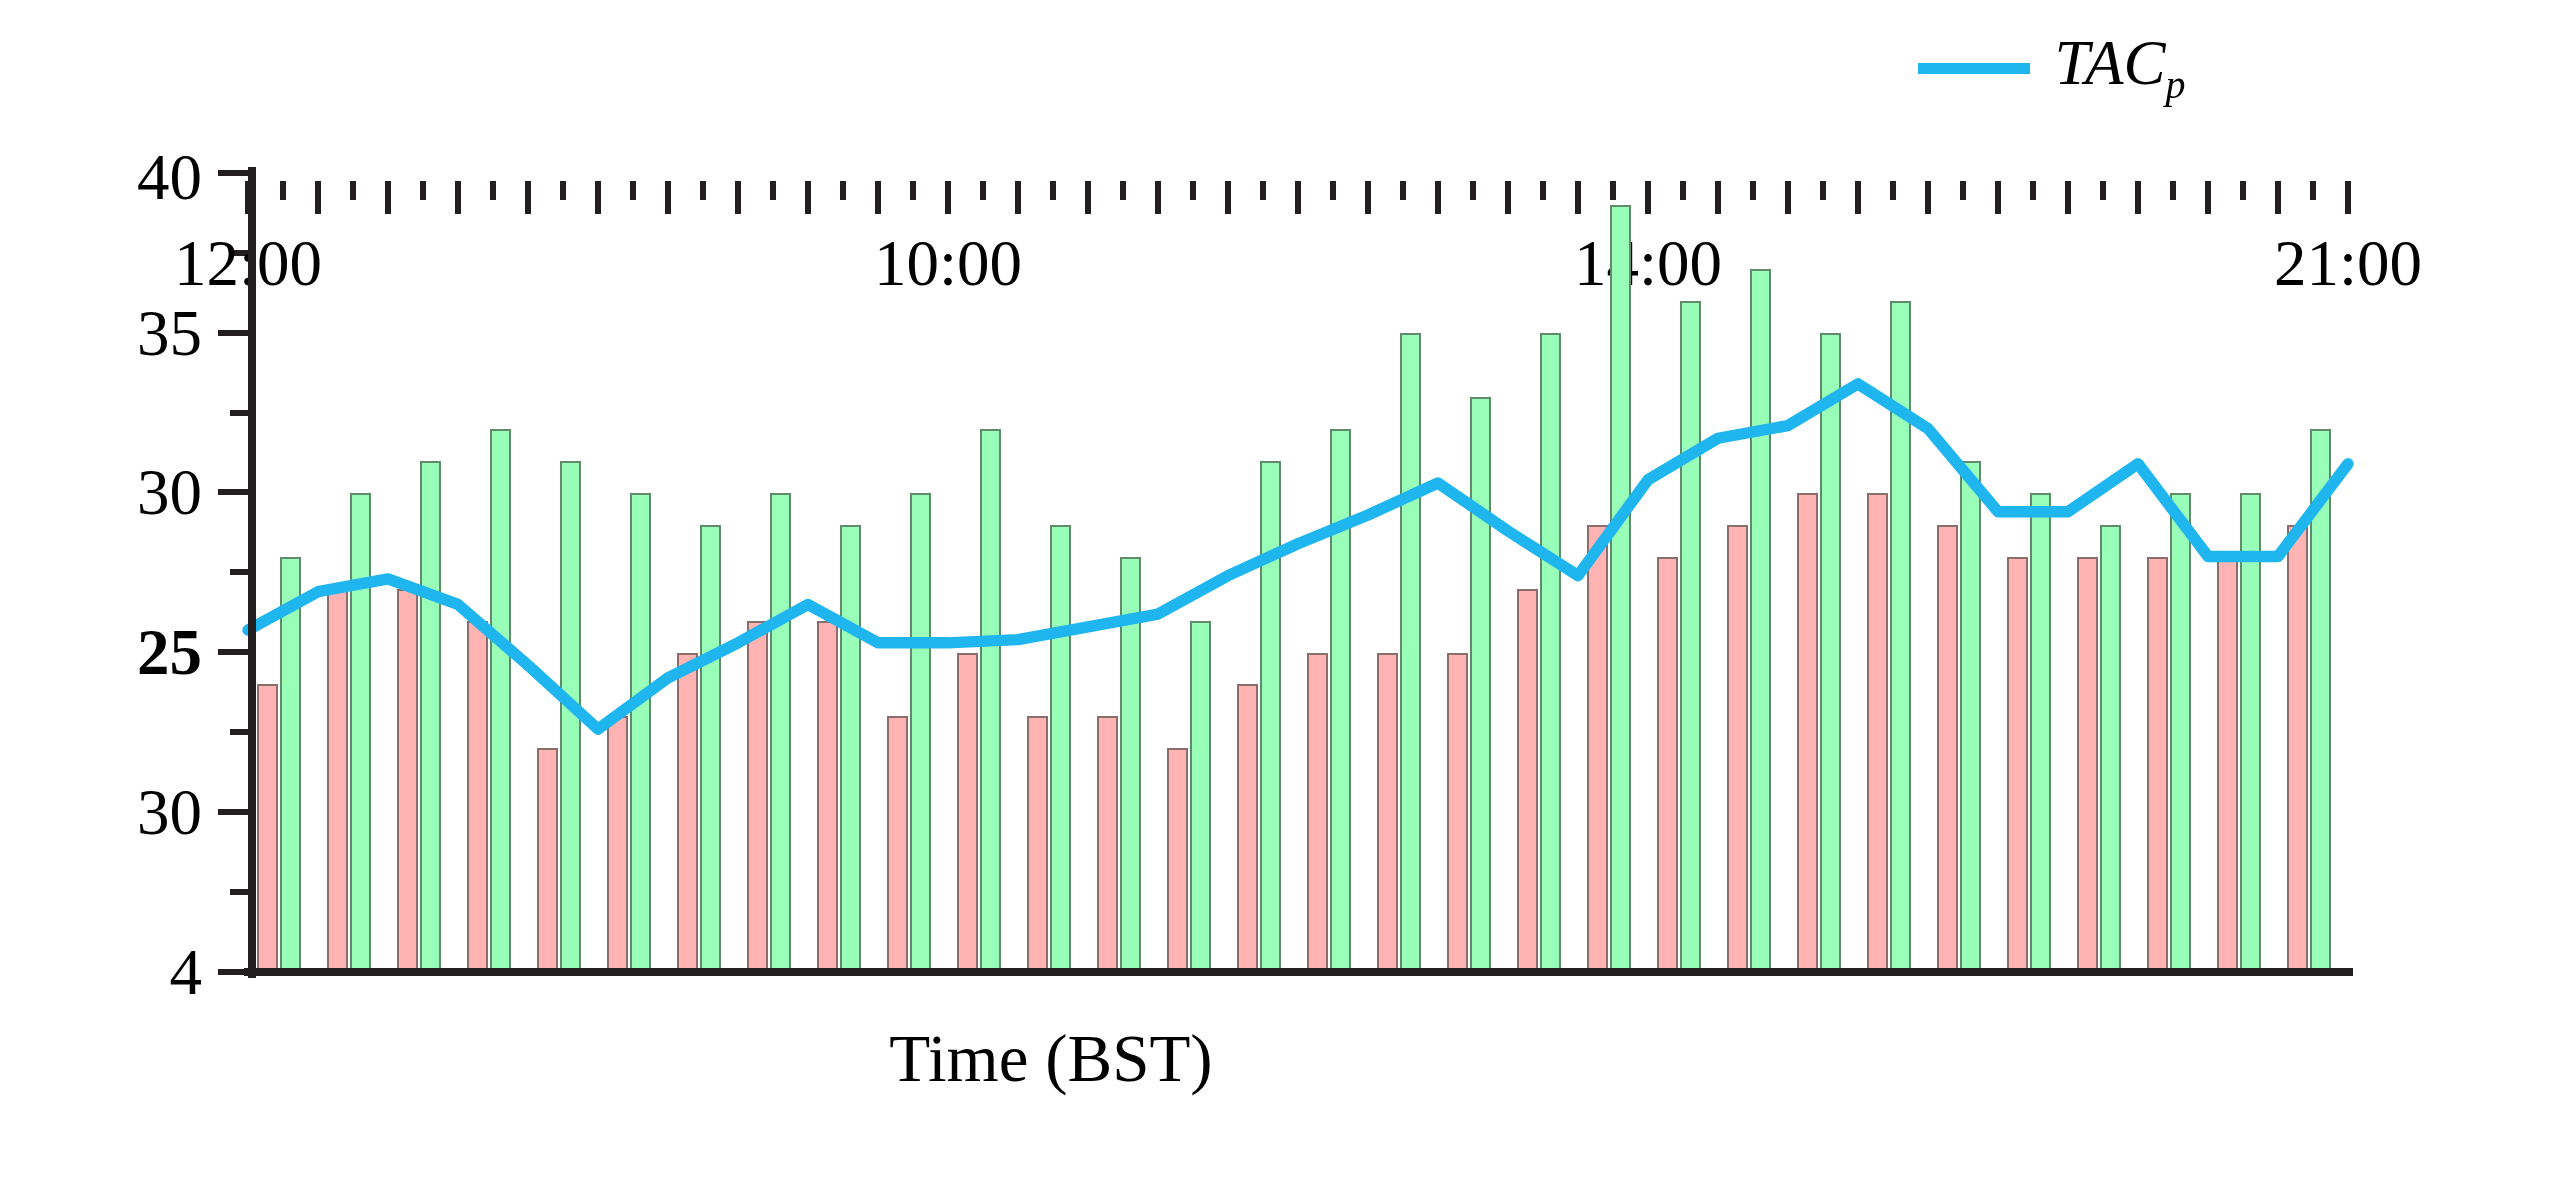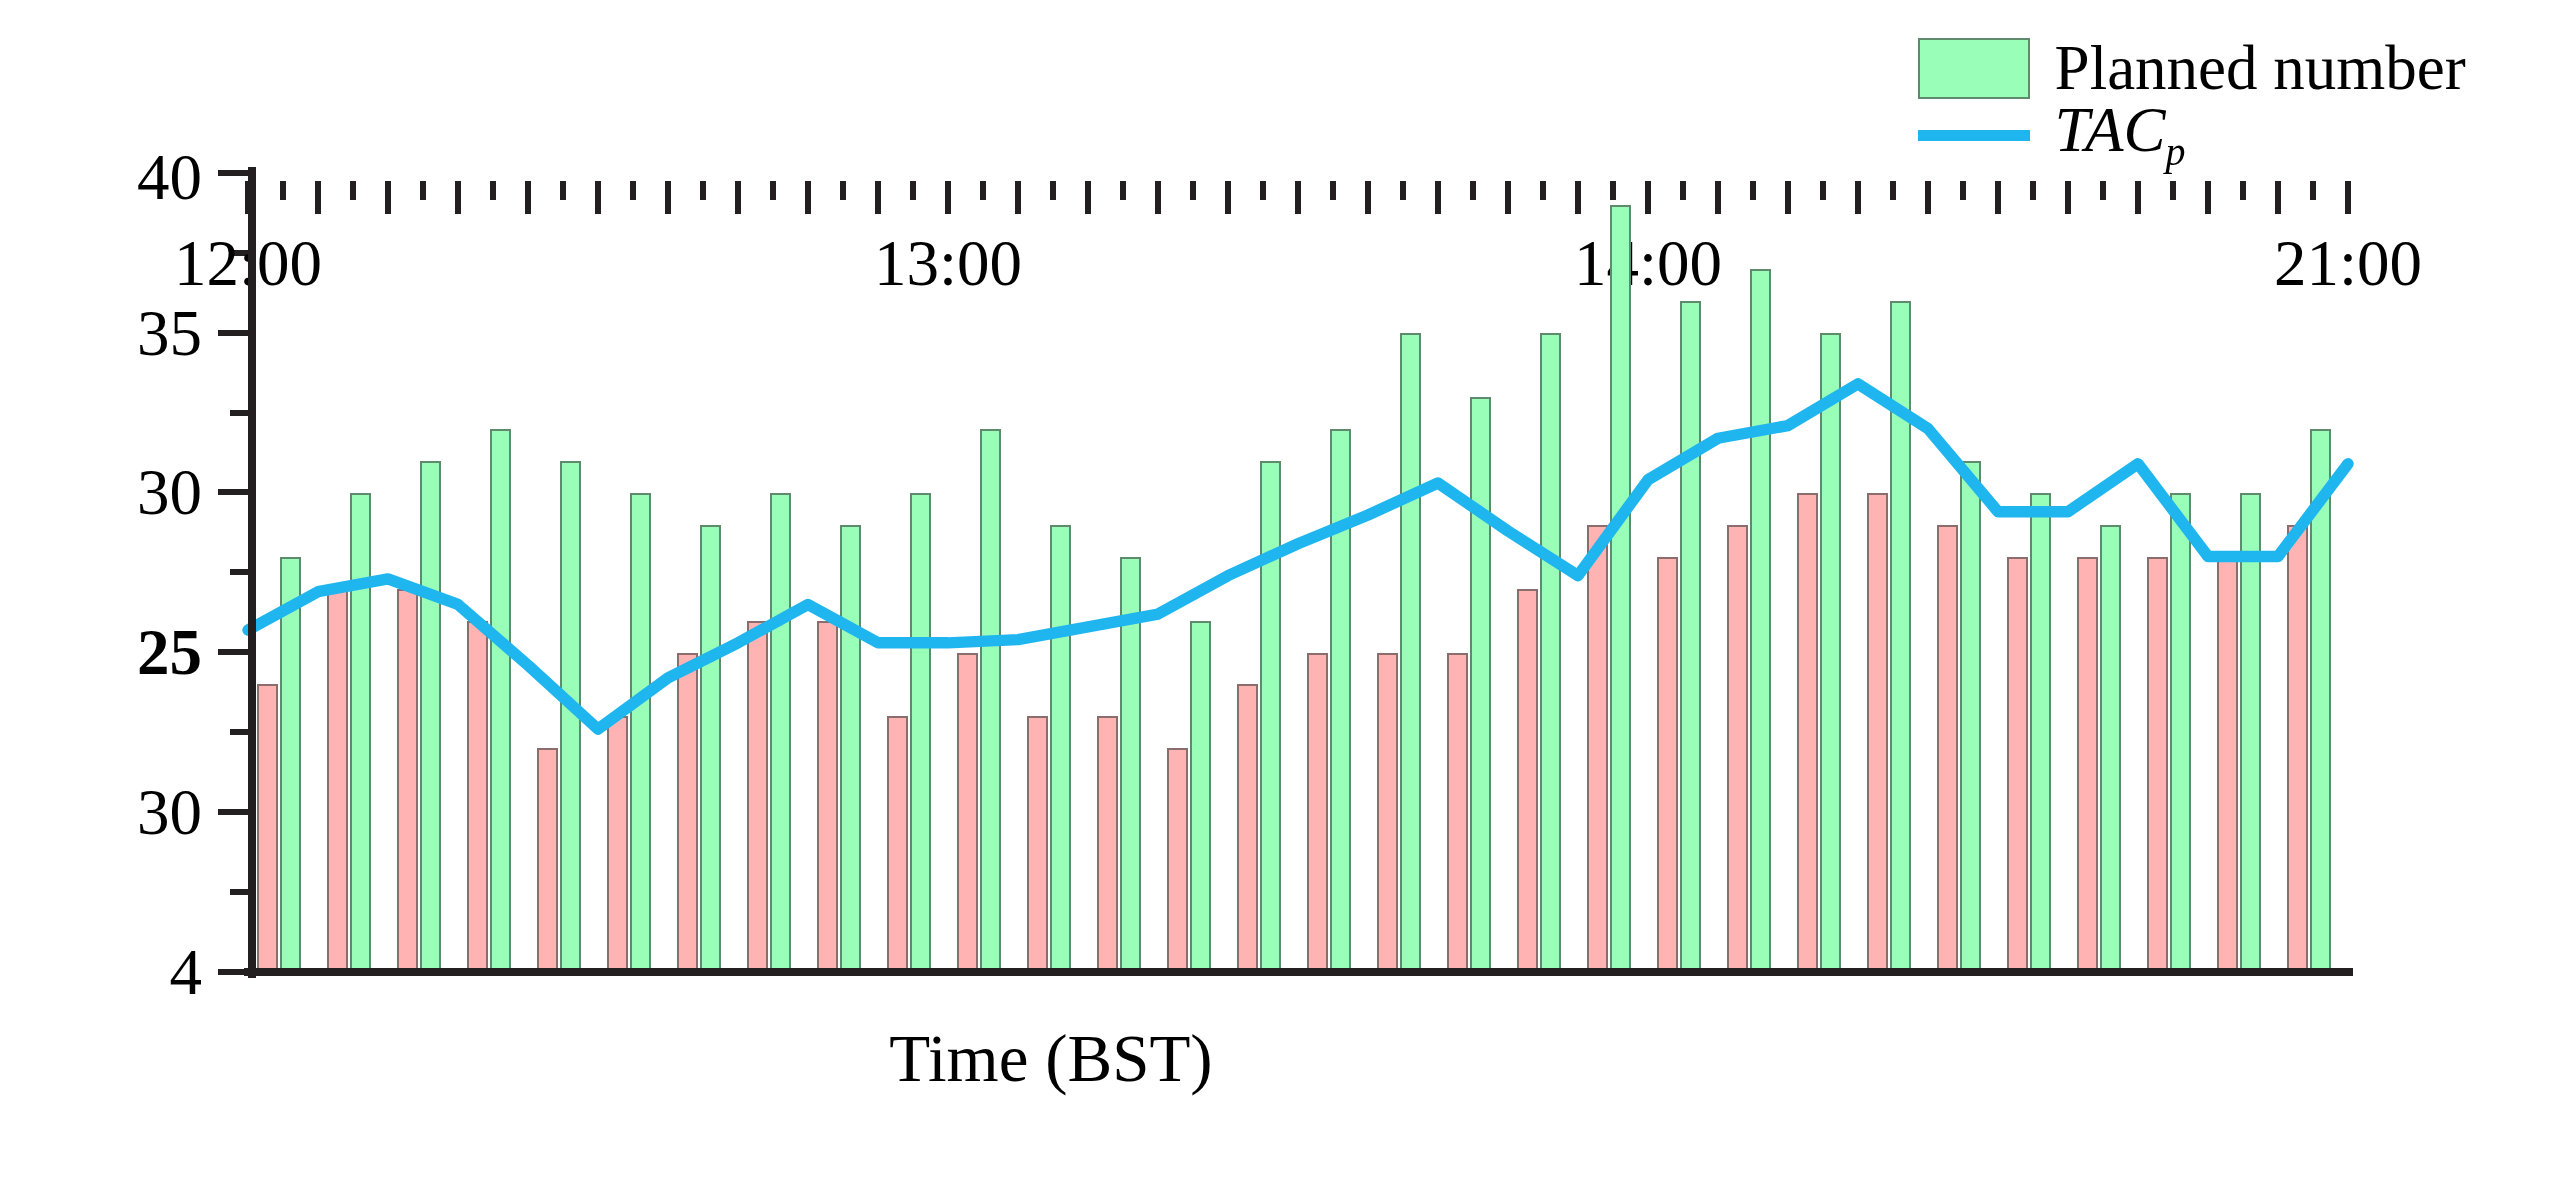--- a/index.html
+++ b/index.html
@@ -125,21 +125,21 @@
         <div class="xtick major" style="left: 1817px;"></div>
         <div class="xtick minor" style="left: 1852px;"></div>
         <div class="xtick major" style="left: 1887px;"></div>
         <div class="xtick minor" style="left: 1922px;"></div>
         <div class="xtick major" style="left: 1957px;"></div>
         <div class="xtick minor" style="left: 1992px;"></div>
         <div class="xtick major" style="left: 2027px;"></div>
         <div class="xtick minor" style="left: 2062px;"></div>
         <div class="xtick major" style="left: 2097px;"></div>
         <div class="xlabel-txt" style="left: 0px;">12:00</div>
-        <div class="xlabel-txt" style="left: 700px;">13:00</div>
+        <div class="xlabel-txt" style="left: 700px;">10:00</div>
         <div class="xlabel-txt" style="left: 1400px;">14:00</div>
         <div class="xlabel-txt" style="left: 2100px;">21:00</div>
       </div>
     <div id="bars">
         <div class="bar actual" style="left: 9px; width: 21px; height: 288px;"></div>
         <div class="bar planned" style="left: 31.5px; width: 21px; height: 415px;"></div>
         <div class="bar actual" style="left: 79px; width: 21px; height: 383px;"></div>
         <div class="bar planned" style="left: 102px; width: 21px; height: 479px;"></div>
         <div class="bar actual" style="left: 149px; width: 21px; height: 383px;"></div>
         <div class="bar planned" style="left: 172px; width: 21px; height: 511px;"></div>
@@ -203,23 +203,19 @@
     </svg>
   </div>
 
   <div id="axis-left"></div>
   <div id="axis-bottom"></div>
 
   <div id="x-axis-title">Time (BST)</div>
 
   <div id="legend">
     <div class="legend-row">
-      <span class="legend-swatch planned"></span>
-      <span class="legend-label">Planned number</span>
-    </div>
-    <div class="legend-row">
       <span class="legend-line"></span>
       <span class="legend-label math"><span>TAC</span><span class="sub">p</span></span>
     </div>
   </div>
 
 </div>
 
 
 </body></html>

